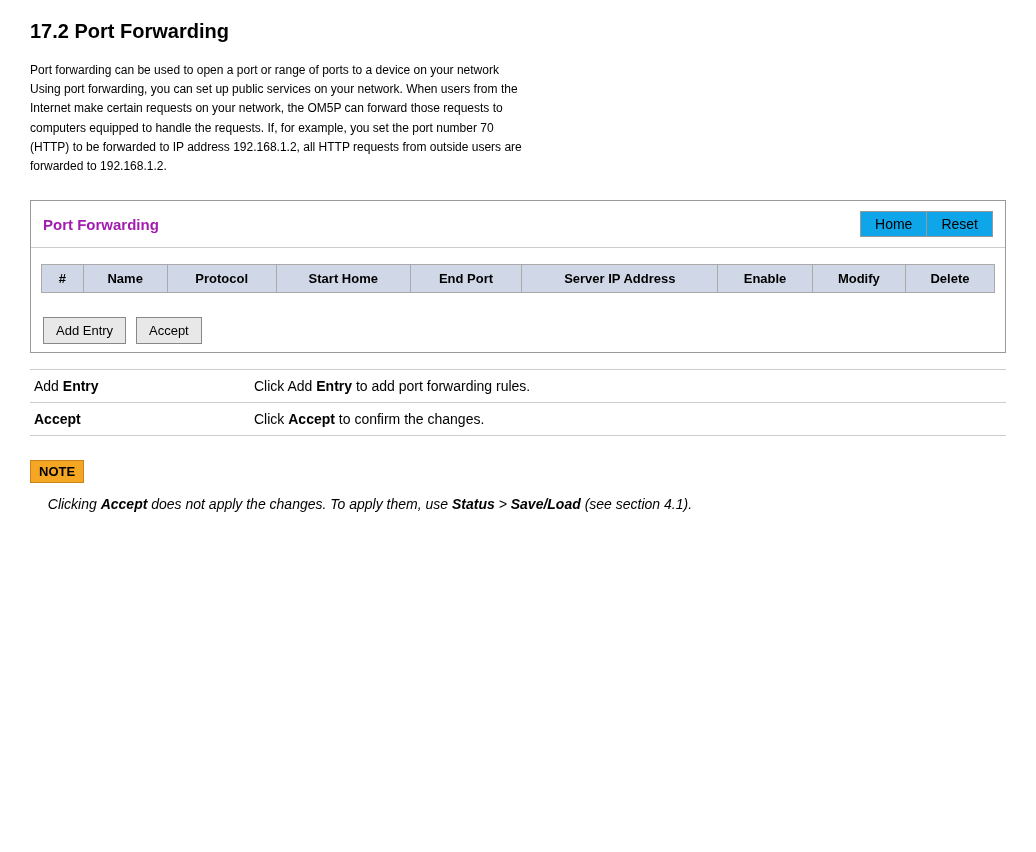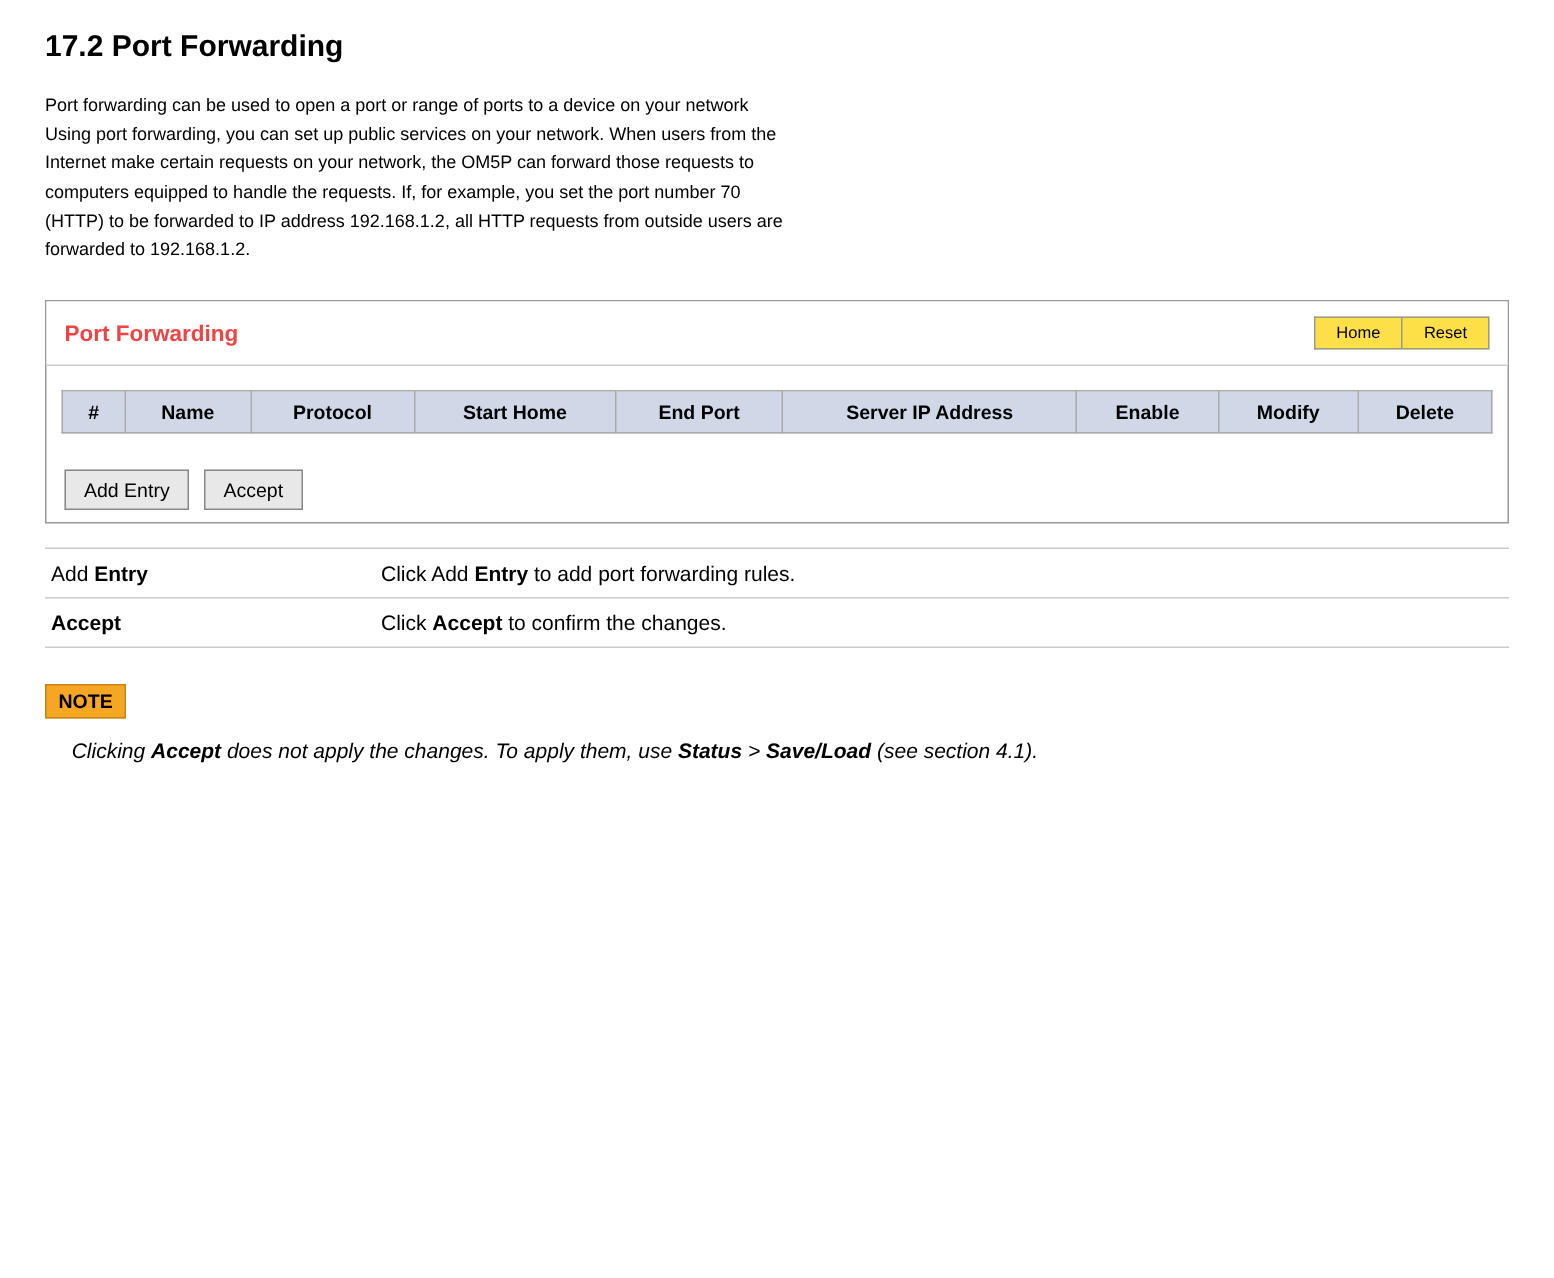--- a/index.html
+++ b/index.html
@@ -37,33 +37,33 @@
       padding: 10px 12px;
       display: flex;
       align-items: center;
       justify-content: space-between;
       border-bottom: 1px solid #ccc;
     }
 
     .panel-title {
       font-size: 15px;
       font-weight: bold;
-      color: #ef4444;
+      color: #a21caf;
     }
 
     .panel-buttons {
       display: flex;
       gap: 0;
     }
 
     .panel-btn {
       border: 1px solid #999;
-      background: #fde047;
+      background: #0ea5e9;
       padding: 4px 14px;
-      font-size: 11px;
+      font-size: 14px;
       cursor: pointer;
       font-family: Arial, sans-serif;
     }
 
     .panel-btn:first-child {
       border-right: none;
     }
 
     
     .pf-table {

